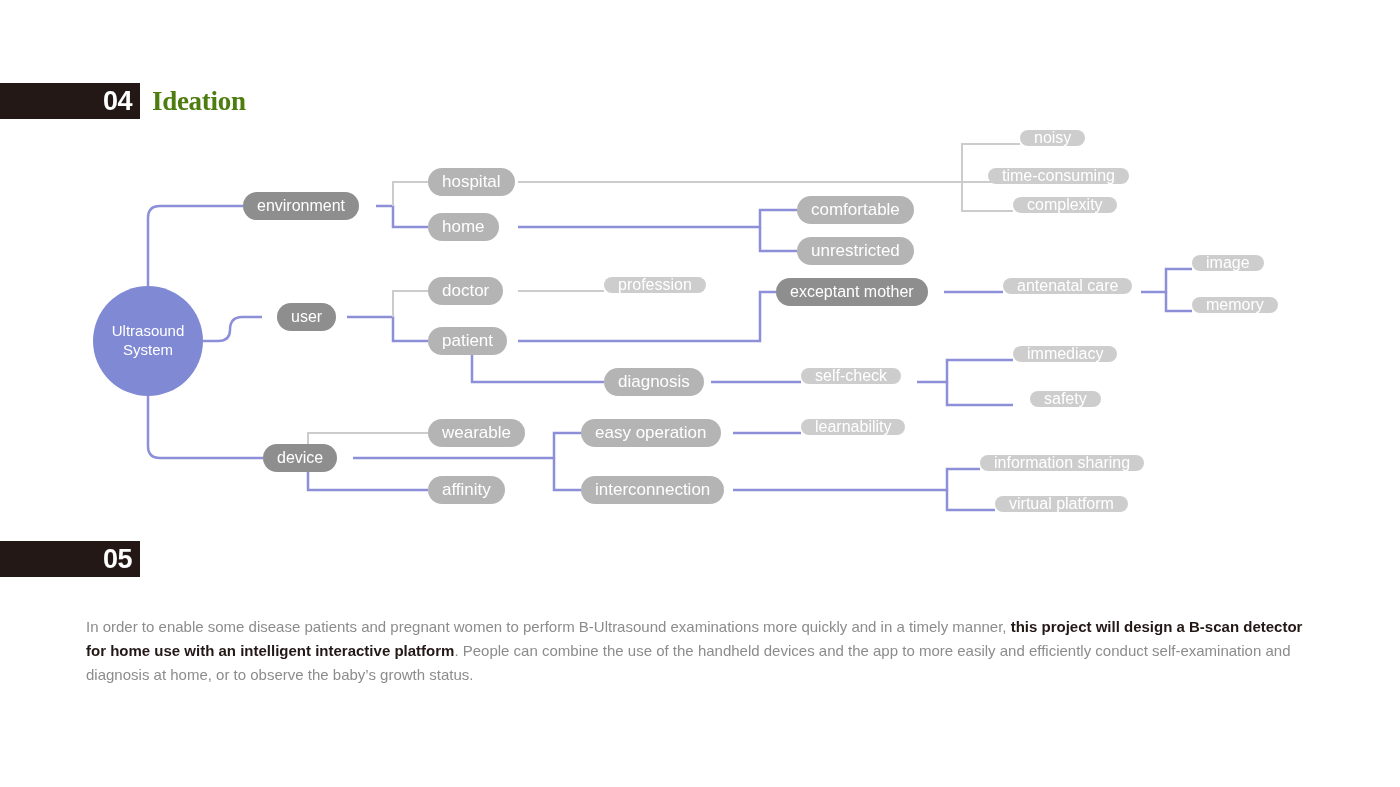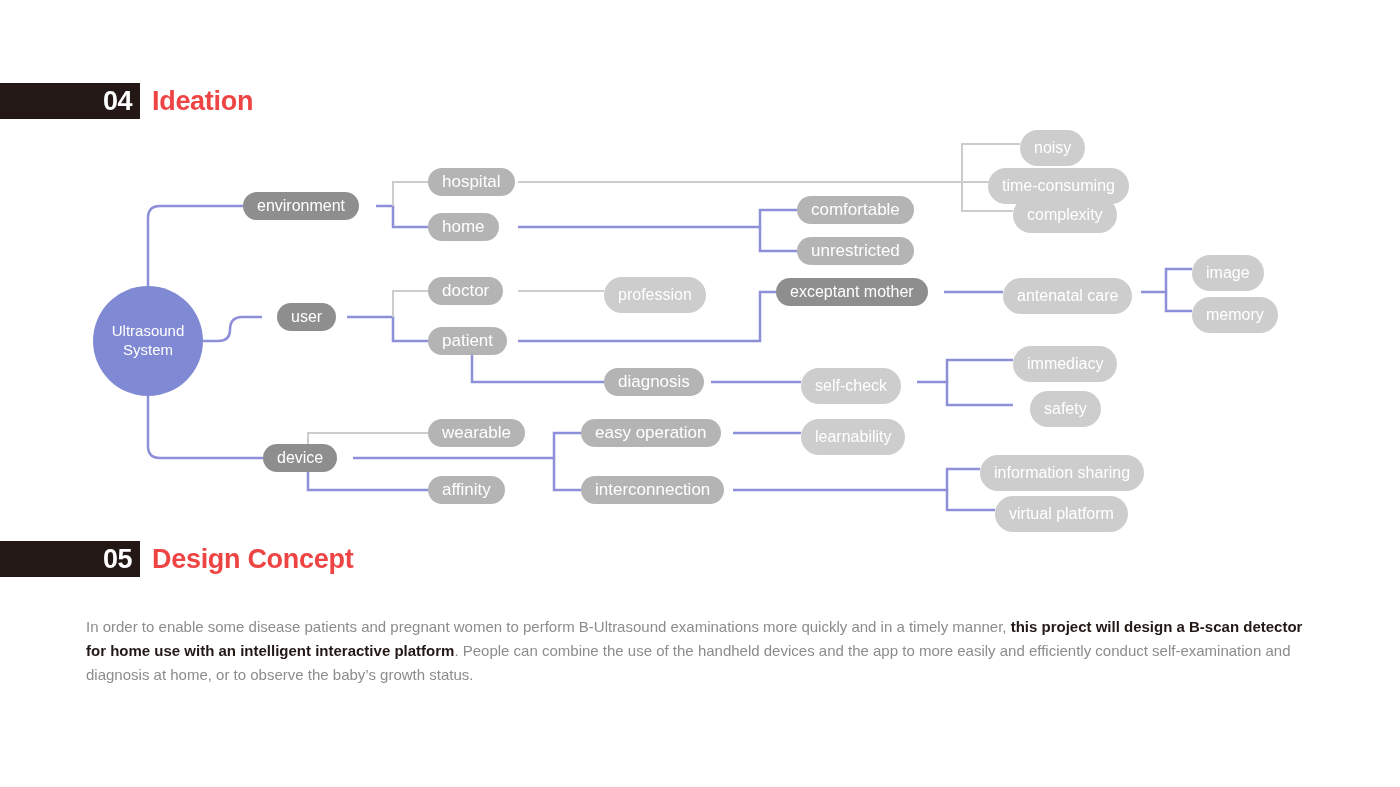--- a/index.html
+++ b/index.html
@@ -16,41 +16,41 @@
   .sec-header { position:absolute; display:flex; align-items:center; height:36px; }
   .sec-bar {
     background:#231815; height:36px; display:flex; align-items:center;
     justify-content:flex-end; padding-right:8px; min-width:140px;
   }
   .sec-num {
     color:#ffffff; font-weight:bold; font-size:27px; letter-spacing:-0.5px;
     line-height:1; font-family:"Liberation Sans", sans-serif;
   }
   .sec-title {
-    color:#ef4444; font-weight:bold; font-size:27px; margin-left:12px;
-    letter-spacing:-0.3px; line-height:1;
+    color:#4d7c0f; font-weight:bold; font-size:27px; margin-left:12px;
+    letter-spacing:-0.3px; line-height:1;font-family:Liberation Serif, serif;
   }
 
   #hdr04 { left:0; top:83px; }
   #hdr05 { left:0; top:541px; }
   #hdr04 .sec-bar { width:138px;padding-left:16px; }
   #hdr05 .sec-bar { width:138px; }
 
   
   #map { position:absolute; left:0; top:118px; width:1400px; height:410px; }
   #map svg { position:absolute; left:0; top:0; }
 
   .node {
     position:absolute; display:flex; align-items:center; justify-content:center;
     border-radius:999px; color:#ffffff; white-space:nowrap;
     font-family:"Liberation Sans", sans-serif;
   }
   .lv1 { background:#8e8e8e; font-size:16px; height:28px; padding:0 14px; }
   .lv2 { background:#b4b4b4; font-size:17px; height:28px; padding:0 14px; }
-  .lv3 { background:#cdcdcd; font-size:16px; height:36px; padding:0 14px; }
+  .lv3 { background:#cdcdcd; font-size:16px; height:16px; padding:0 14px; }
 
   #center-node {
     position:absolute; border-radius:50%;
     background:#8089d4; color:#ffffff;
     display:flex; align-items:center; justify-content:center;
     text-align:center; font-size:15px; line-height:1.25;
     left:93px; top:168px; width:110px; height:110px;
   }
 
   
@@ -219,16 +219,15 @@
     </div>
   <div class="node lv3" style="left:995px; top:378px;">
       <span>virtual platform</span>
     </div>
 </div>
 
 <div class="sec-header" id="hdr05">
   <div class="sec-bar">
     <span class="sec-num">05</span>
   </div>
-  <span class="sec-title">Design Concept</span>
 </div>
 
 <p id="concept-text"><span>In order to enable some disease patients and pregnant women to perform B-Ultrasound examinations more quickly and in a timely manner, </span><b>this project will design a B-scan detector for home use with an intelligent interactive platform</b><span>. People can combine the use of the handheld devices and the app to more easily and efficiently conduct self-examination and diagnosis at home, or to observe the baby’s growth status.</span></p>
 
 </body></html>

